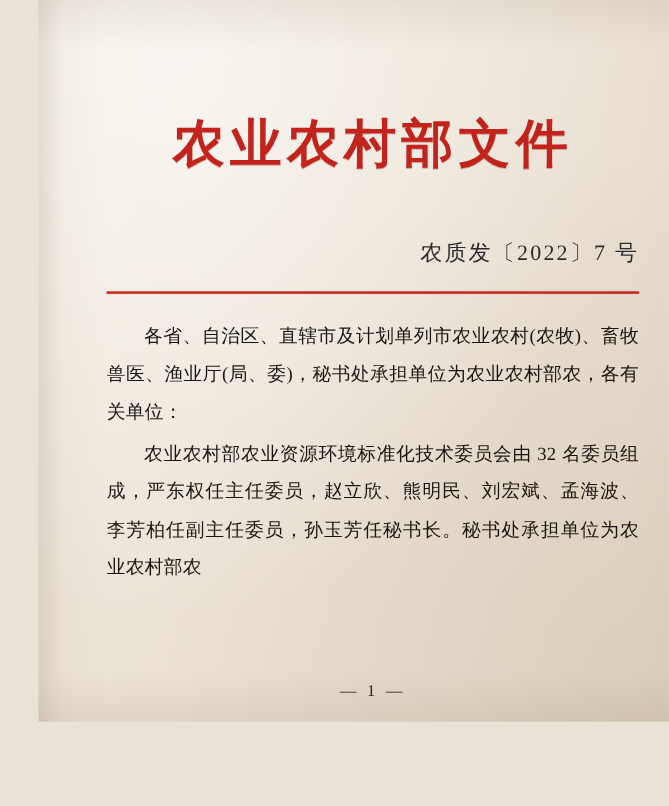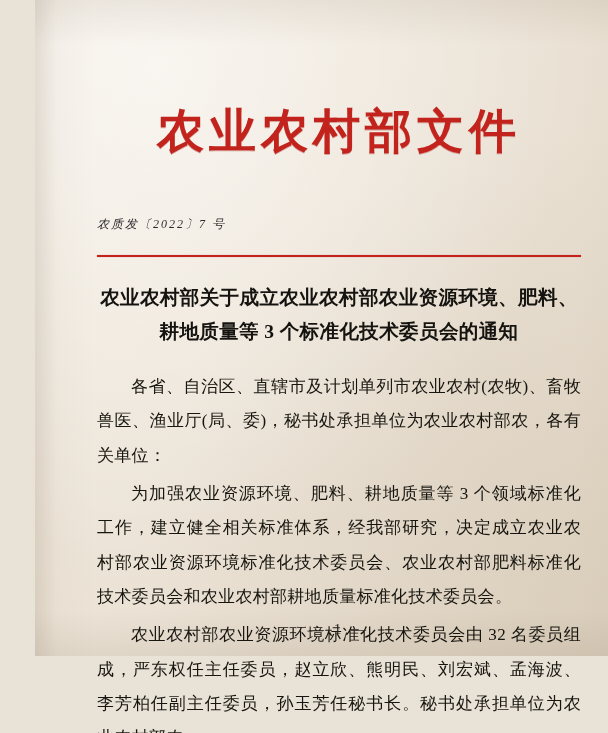--- a/index.html
+++ b/index.html
@@ -54,25 +54,24 @@
     font-family: "Liberation Serif", "DejaVu Serif", serif;
     font-weight: bold;
     font-size: 47px;
     letter-spacing: 5px;
     text-shadow: 0 1px 0 rgba(160,30,20,0.35);
     line-height: 1.15;
   }
 
   .doc-number {
     margin-top: 58px;
-    text-align: left;
+    text-align: right;
     color: #2b2b2b;
-    font-size: 12px;
+    font-size: 20px;
     letter-spacing: 2px;
-    font-style: italic;
   }
 
   .red-rule {
     margin-top: 22px;
     height: 2px;
     background: #c2241d;
     width: 100%;
     box-shadow: 0 0 1px rgba(194,36,29,0.6);
   }
 
@@ -126,27 +125,22 @@
 
 <div class="page">
   <div class="content">
 
     <h1 class="doc-title">农业农村部文件</h1>
 
     <div class="doc-number">农质发〔2022〕7 号</div>
 
     <div class="red-rule"></div>
 
-    <div class="subject">
-      <span class="line">农业农村部关于成立农业农村部农业资源环境、肥料、</span>
-      <span class="line">耕地质量等 3 个标准化技术委员会的通知</span>
-    </div>
 
     <div class="body-text">
       <p class="para">各省、自治区、直辖市及计划单列市农业农村(农牧)、畜牧兽医、渔业厅(局、委)，秘书处承担单位为农业农村部农，各有关单位：</p>
-      <p class="para">为加强农业资源环境、肥料、耕地质量等 3 个领域标准化工作，建立健全相关标准体系，经我部研究，决定成立农业农村部农业资源环境标准化技术委员会、农业农村部肥料标准化技术委员会和农业农村部耕地质量标准化技术委员会。</p>
       <p class="para">农业农村部农业资源环境标准化技术委员会由 32 名委员组成，严东权任主任委员，赵立欣、熊明民、刘宏斌、孟海波、李芳柏任副主任委员，孙玉芳任秘书长。秘书处承担单位为农业农村部农</p>
     </div>
 
   </div>
 
   <div class="page-number">— 1 —</div>
 </div>
 
 </body></html>

